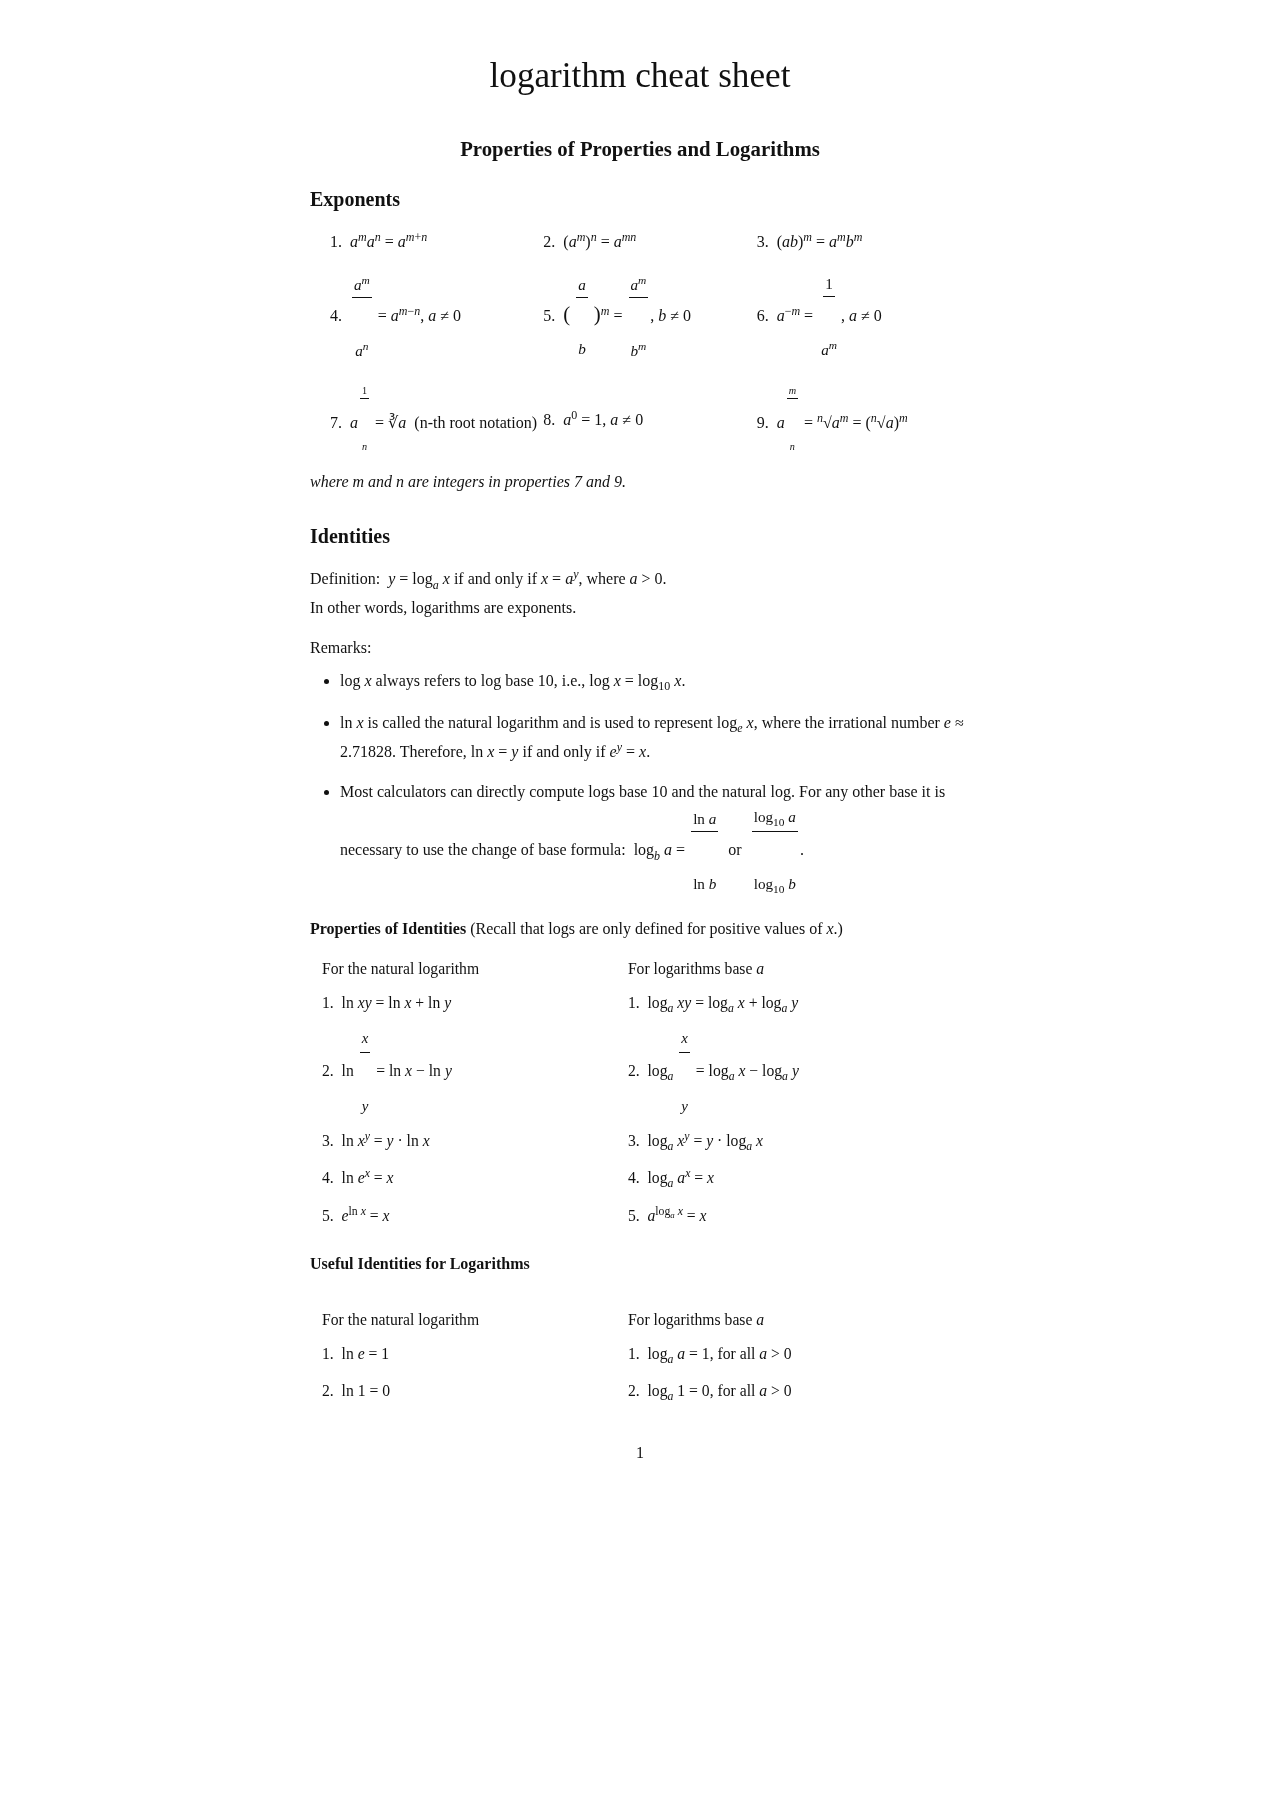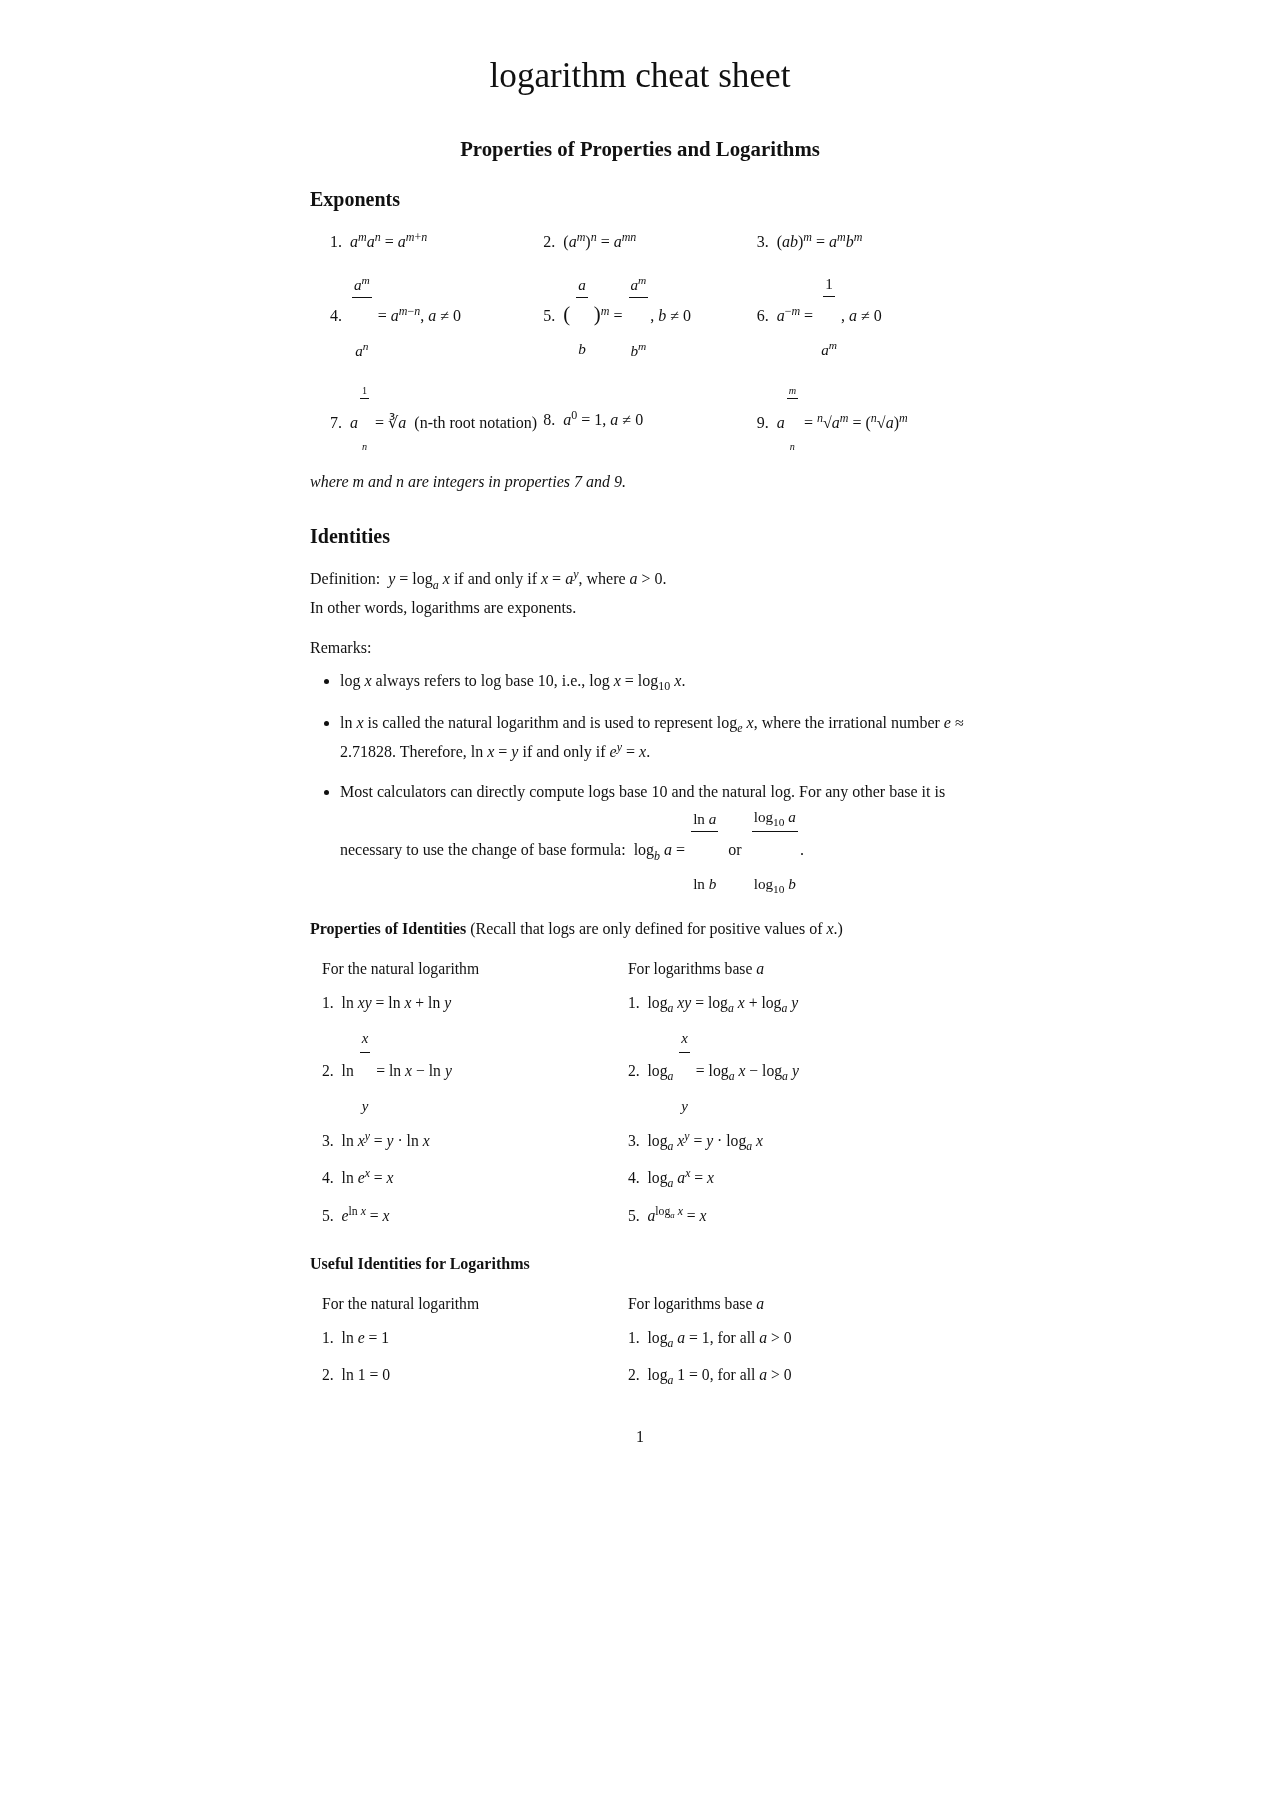--- a/index.html
+++ b/index.html
@@ -240,21 +240,21 @@
       <td>4.&nbsp; ln <em>e</em><sup><em>x</em></sup> = <em>x</em></td>
       <td>4.&nbsp; log<sub><em>a</em></sub> <em>a</em><sup><em>x</em></sup> = <em>x</em></td>
     </tr>
     <tr>
       <td>5.&nbsp; <em>e</em><sup>ln <em>x</em></sup> = <em>x</em></td>
       <td>5.&nbsp; <em>a</em><sup>log<sub><em>a</em></sub> <em>x</em></sup> = <em>x</em></td>
     </tr>
   </tbody>
     </table>
 
-  <p style="margin-top:16px; margin-bottom:10px;">
+  <p style="margin-top:16px; margin-bottom:26px;">
     <strong>Useful Identities for Logarithms</strong>
   </p>
 
   <table class="two-col-table">
     <tbody>
         <tr>
       <td>For the natural logarithm</td>
       <td>For logarithms base <em>a</em></td>
     </tr>
     <tr>

